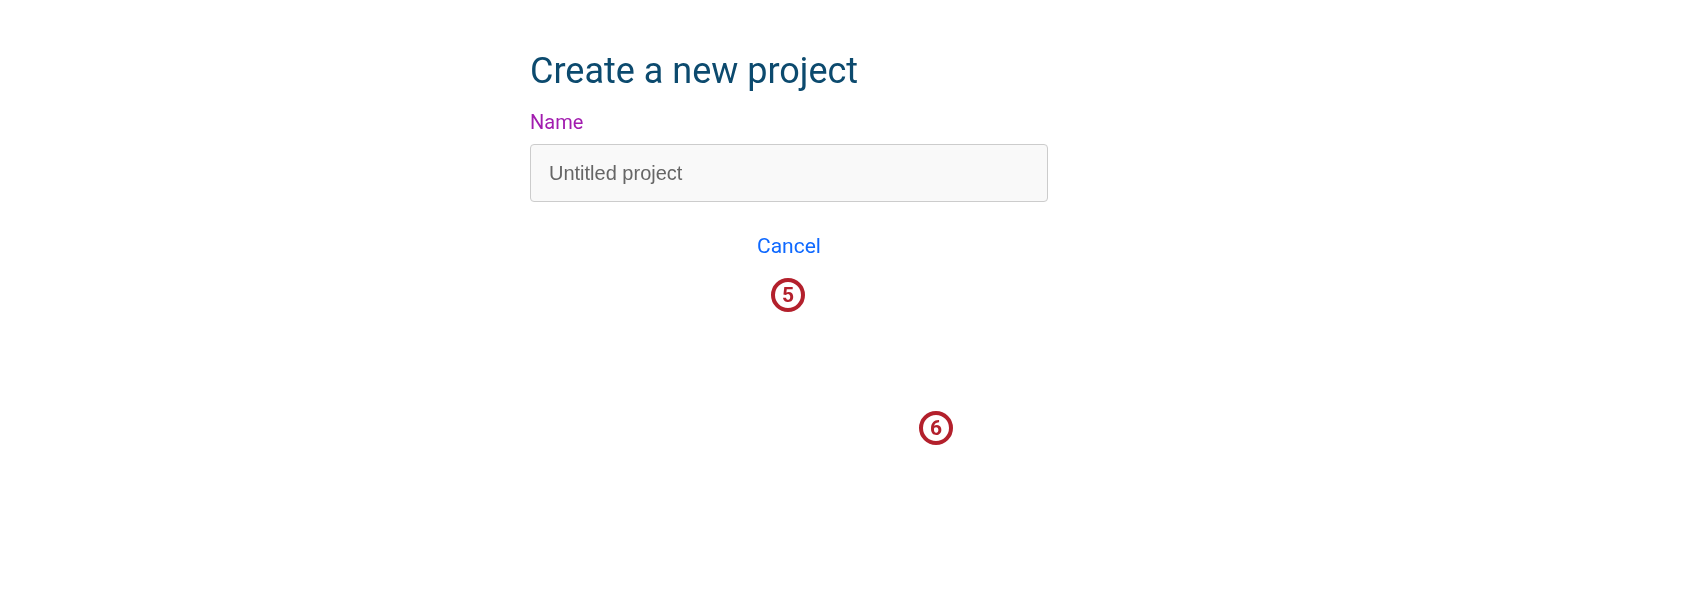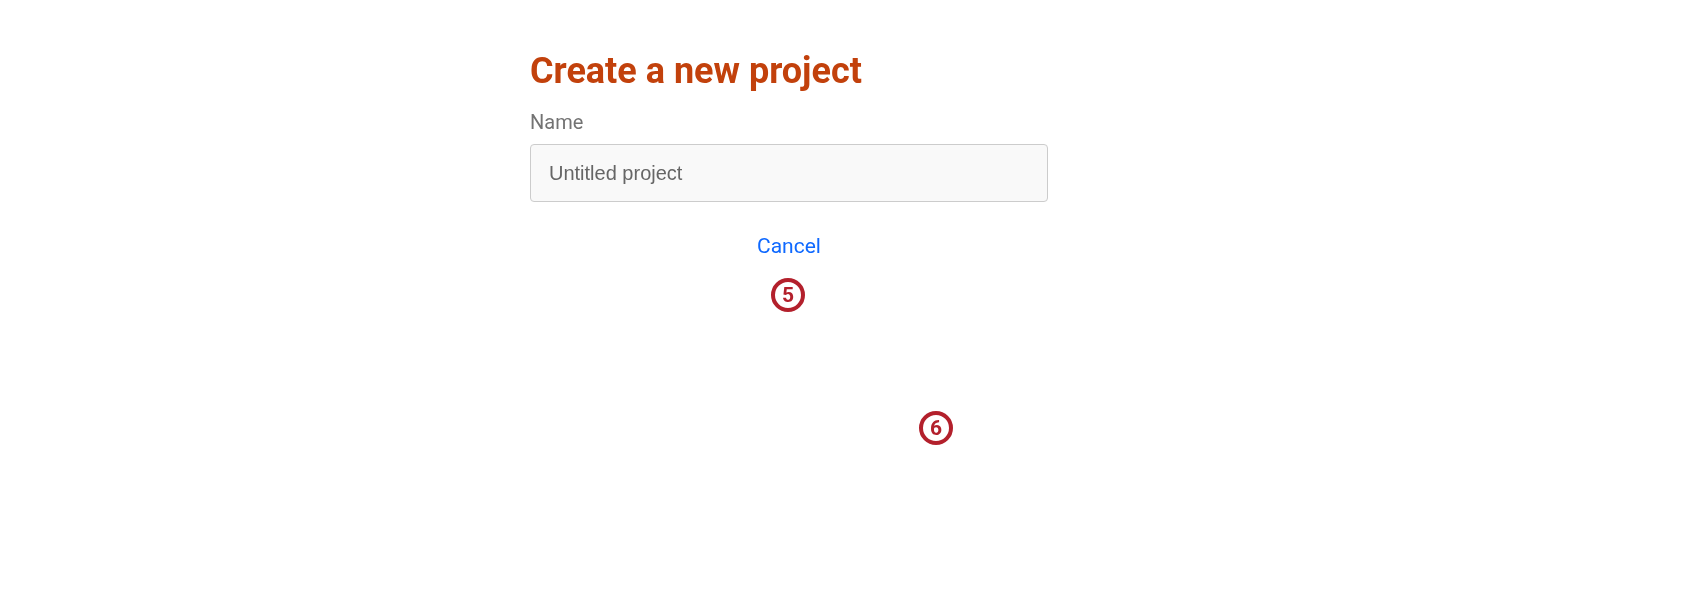--- a/index.html
+++ b/index.html
@@ -15,32 +15,32 @@
       position: relative;
     }
     .container {
       position: absolute;
       left: 530px;
       top: 50px;
       width: 520px;
     }
     .page-title {
       font-size: 36px;
-      font-weight: 700;
-      color: #c2410c;
+      font-weight: 400;
+      color: #0c4a6e;
       margin-bottom: 18px;
     }
     .subtitle {
       font-size: 20px;
       color: #2b2b2b;
       margin-bottom: 80px;
     }
     .field-label {
       font-size: 20px;
-      color: #737373;
+      color: #a21caf;
       margin-bottom: 10px;
       display: block;
     }
     .text-input {
       width: 518px;
       height: 58px;
       border: 1px solid #cccccc;
       border-radius: 4px;
       background: #f9f9f9;
       font-size: 20px;

